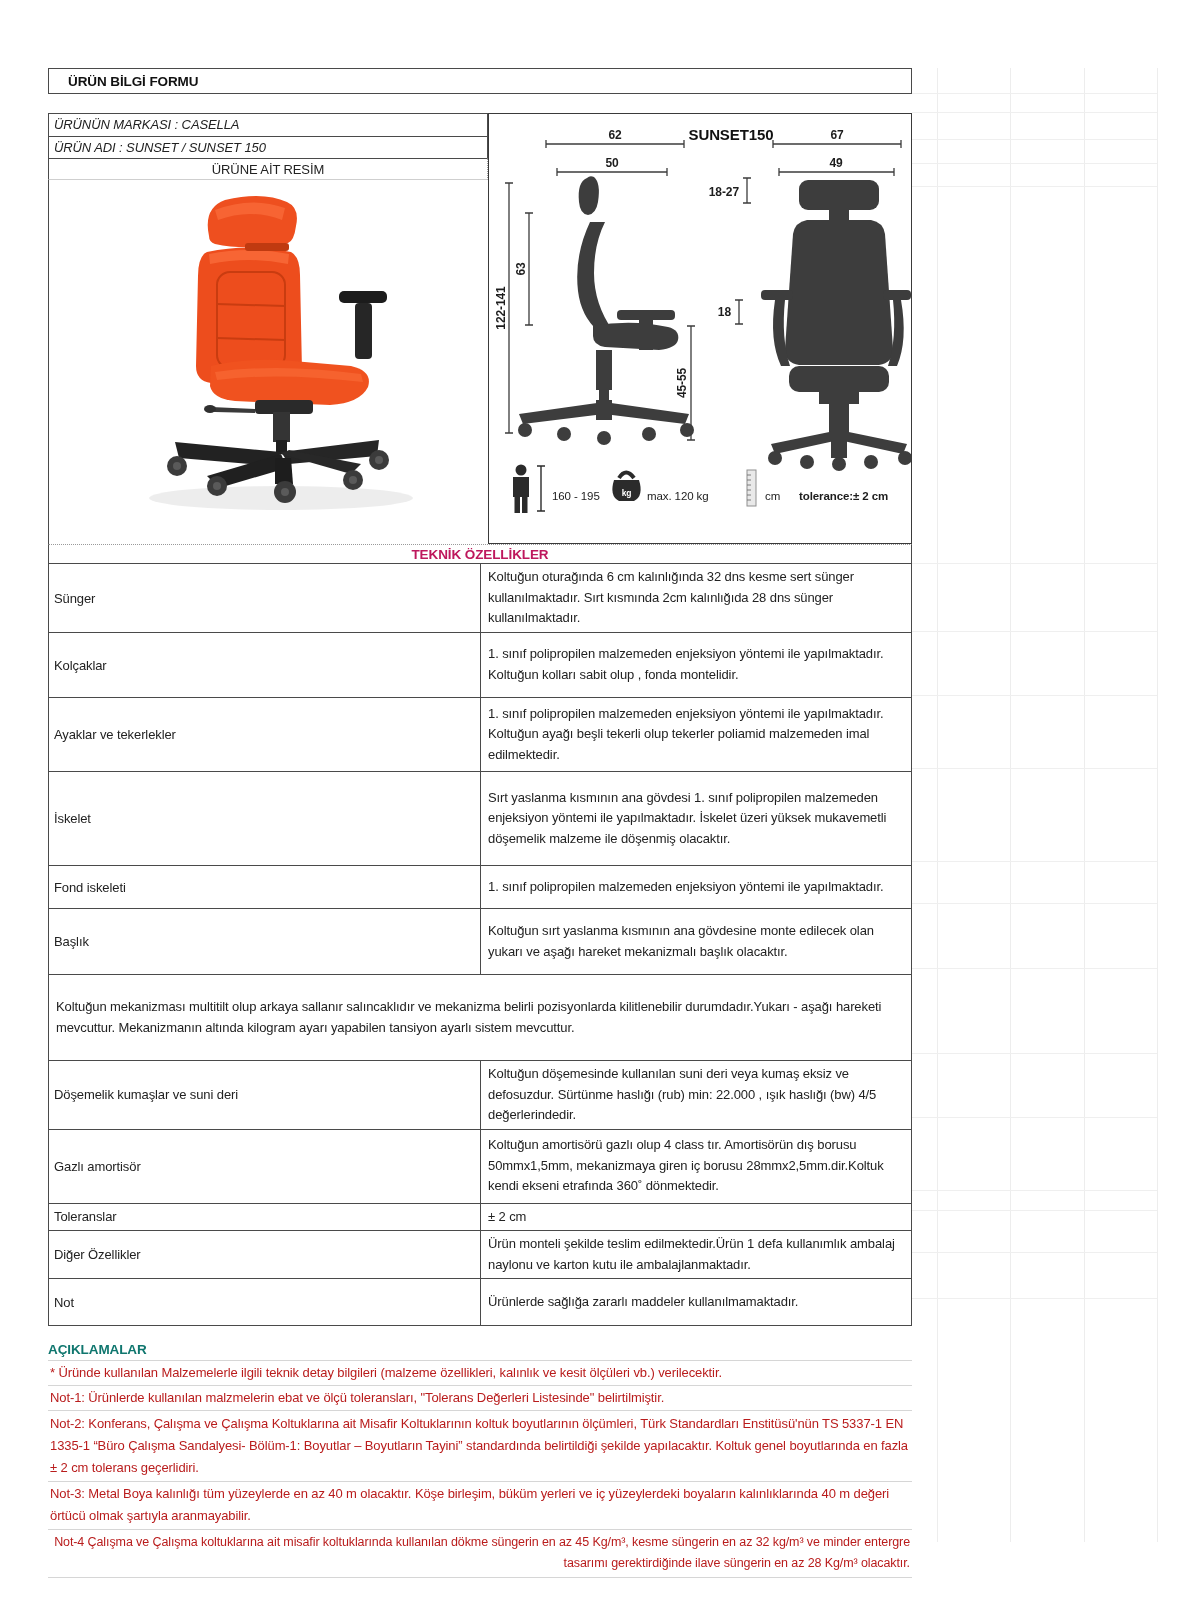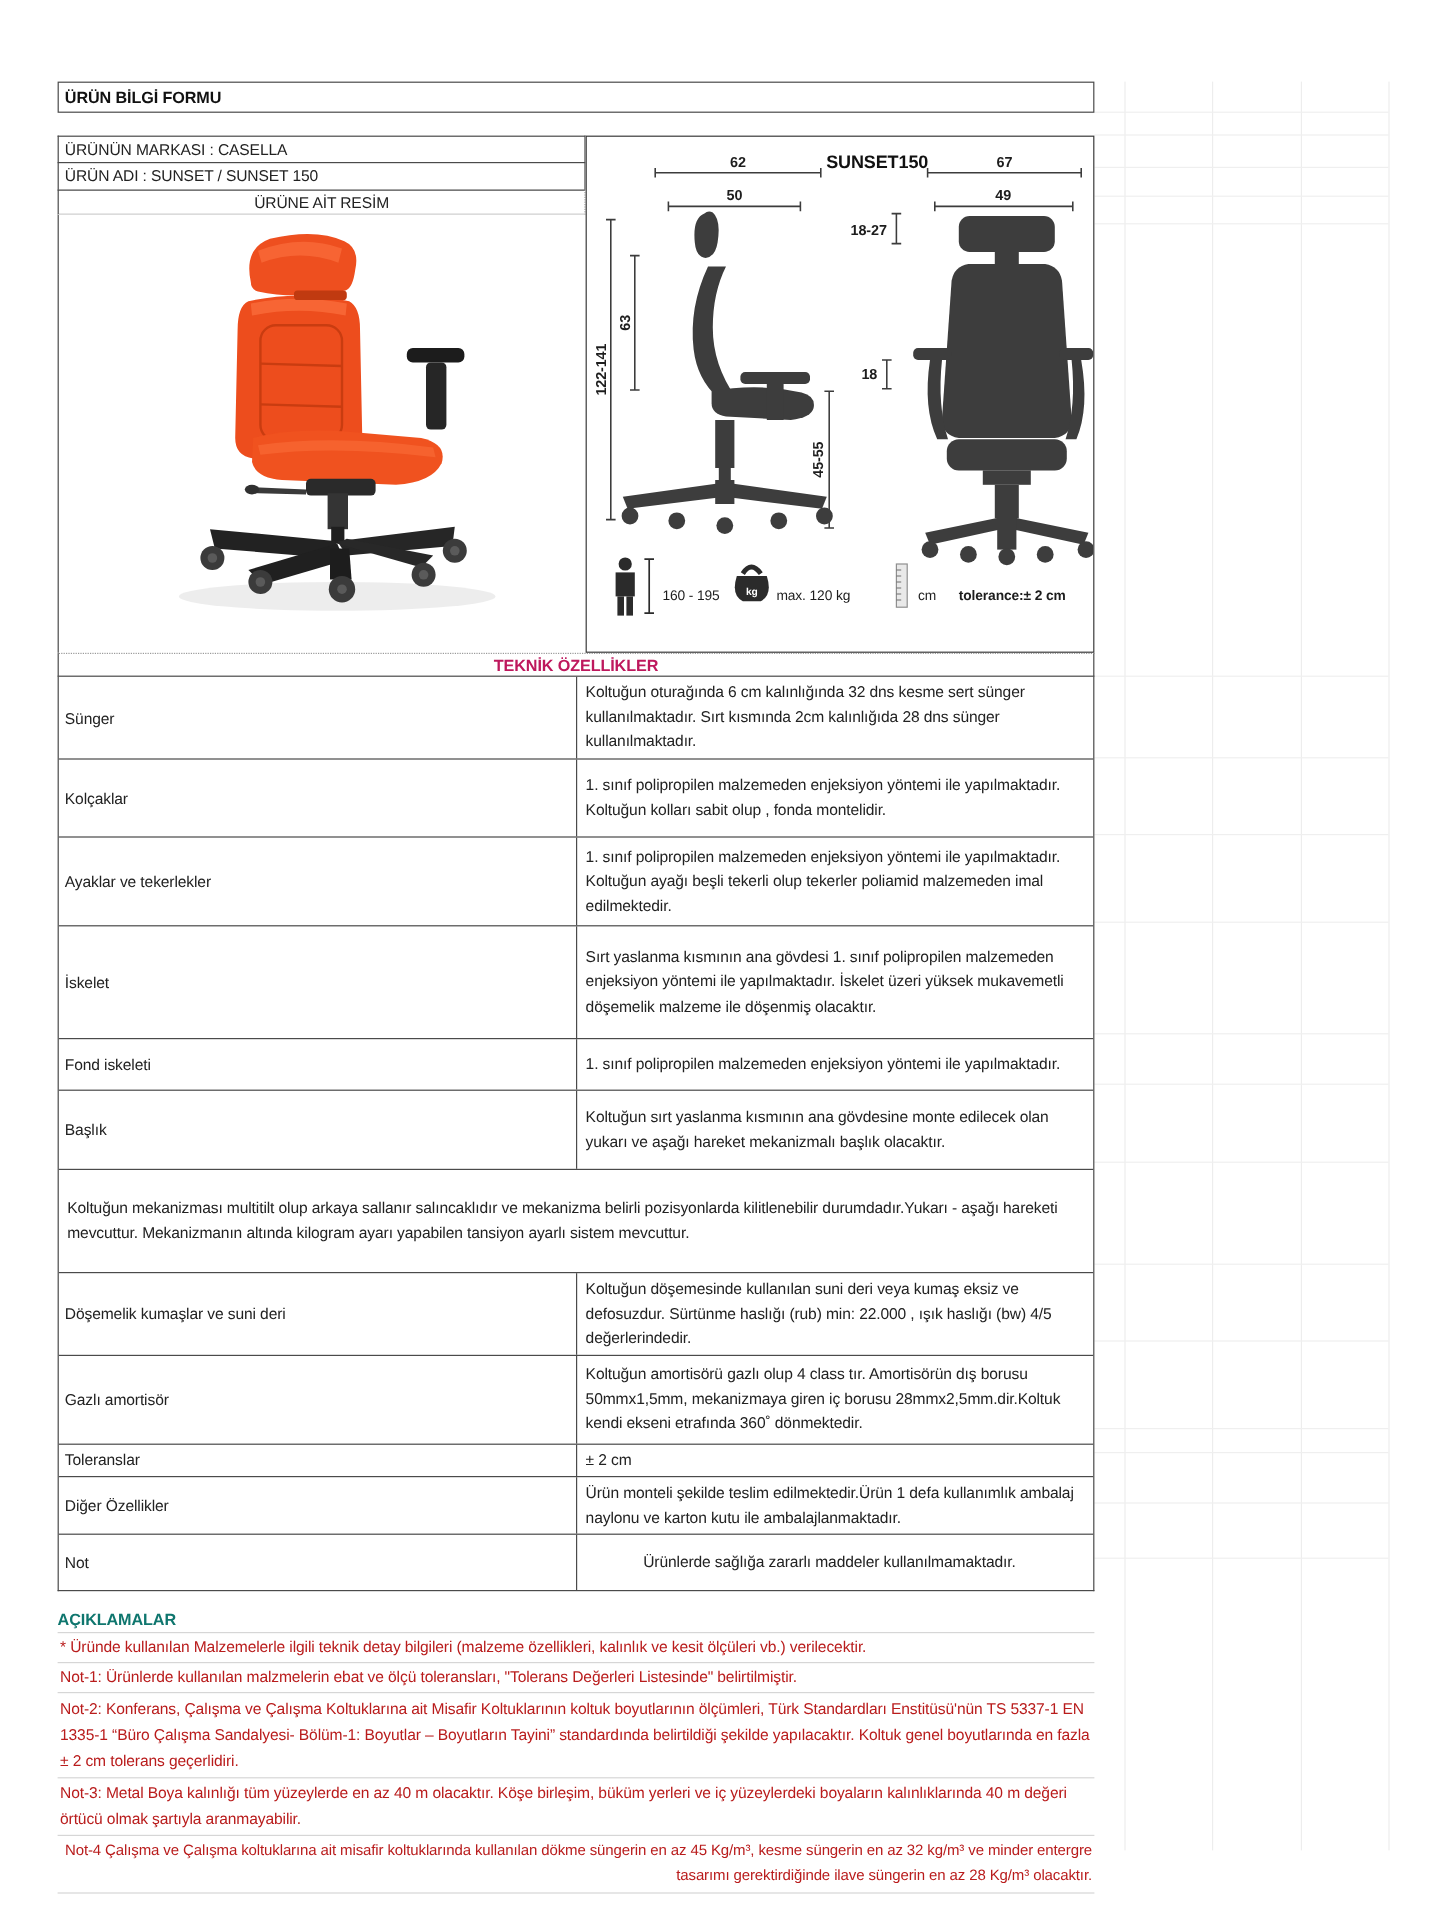--- a/index.html
+++ b/index.html
@@ -5,40 +5,40 @@
   html,body{margin:0;padding:0;background:#fff;}
   body{font-family:"Liberation Sans", sans-serif; color:#2b2b2b; letter-spacing:-0.1px;}
   .page{position:relative;width:1200px;height:1600px;background:#fff;overflow:hidden;}
   .content{position:absolute;left:48px;top:68px;width:864px;}
 
   
   .vgrid{position:absolute;top:68px;height:1474px;width:1px;background:#ededed;}
   .hgrid{position:absolute;height:1px;background:#efefef;}
 
   .title-cell{height:24px;border:1px solid #4a4a4a;display:flex;align-items:center;
-    font-weight:bold;font-size:13.5px;padding-left:5px;color:#111;}
+    font-weight:bold;font-size:13.5px;padding-left:19px;color:#111;}
   .top-gap{height:19px;}
 
   .info-section{display:flex;height:431px;}
   .info-left{width:440px;display:flex;flex-direction:column;}
   .row-brand,.row-name{height:24px;box-sizing:border-box;border:1px solid #4a4a4a;border-bottom:none;
-    display:flex;align-items:center;font-size:13px;padding-left:5px;color:#222;}
+    display:flex;align-items:center;font-size:13px;padding-left:5px;color:#222;font-style:italic;}
   .row-name{border-top:1px solid #4a4a4a;}
   .row-imagelabel{height:23px;box-sizing:border-box;border-top:1px solid #4a4a4a;border-left:1px solid #4a4a4a;
     border-right:1px dotted #9a9a9a;border-bottom:1px solid #cfcfcf;
     display:flex;align-items:center;justify-content:center;font-size:13px;color:#222;}
   .photo-area{flex:1;border-left:1px solid #4a4a4a;position:relative;}
   .drawing-box{width:424px;box-sizing:border-box;border:1px solid #3a3a3a;position:relative;background:#fff;}
 
   .spec-header{height:20px;box-sizing:border-box;border-left:1px solid #4a4a4a;border-right:1px solid #4a4a4a;
     border-top:1px dotted #9a9a9a;border-bottom:1px solid #4a4a4a;
     display:flex;align-items:center;justify-content:center;font-weight:bold;font-size:13.5px;color:#be185d;}
   .spec-table{border-left:1px solid #4a4a4a;border-right:1px solid #4a4a4a;border-bottom:1px solid #4a4a4a;}
   .spec-row{display:flex;border-bottom:1px solid #4a4a4a;}
-  .spec-row:last-child{border-bottom:none;gap:48px;}
+  .spec-row:last-child{border-bottom:none;}
   .spec-label{width:432px;box-sizing:border-box;border-right:1px solid #4a4a4a;display:flex;align-items:center;
     font-size:13px;padding:2px 4px 2px 5px;color:#222;}
   .spec-value{flex:1;display:flex;align-items:center;font-size:13px;line-height:1.58;
     padding:3px 10px 3px 7px;color:#222;}
   .spec-row:nth-child(1){min-height:68px}
   .spec-row:nth-child(2){min-height:64px}
   .spec-row:nth-child(3){min-height:73px}
   .spec-row:nth-child(4){min-height:93px}
   .spec-row:nth-child(5){min-height:42px}
   .spec-row:nth-child(6){min-height:65px}

